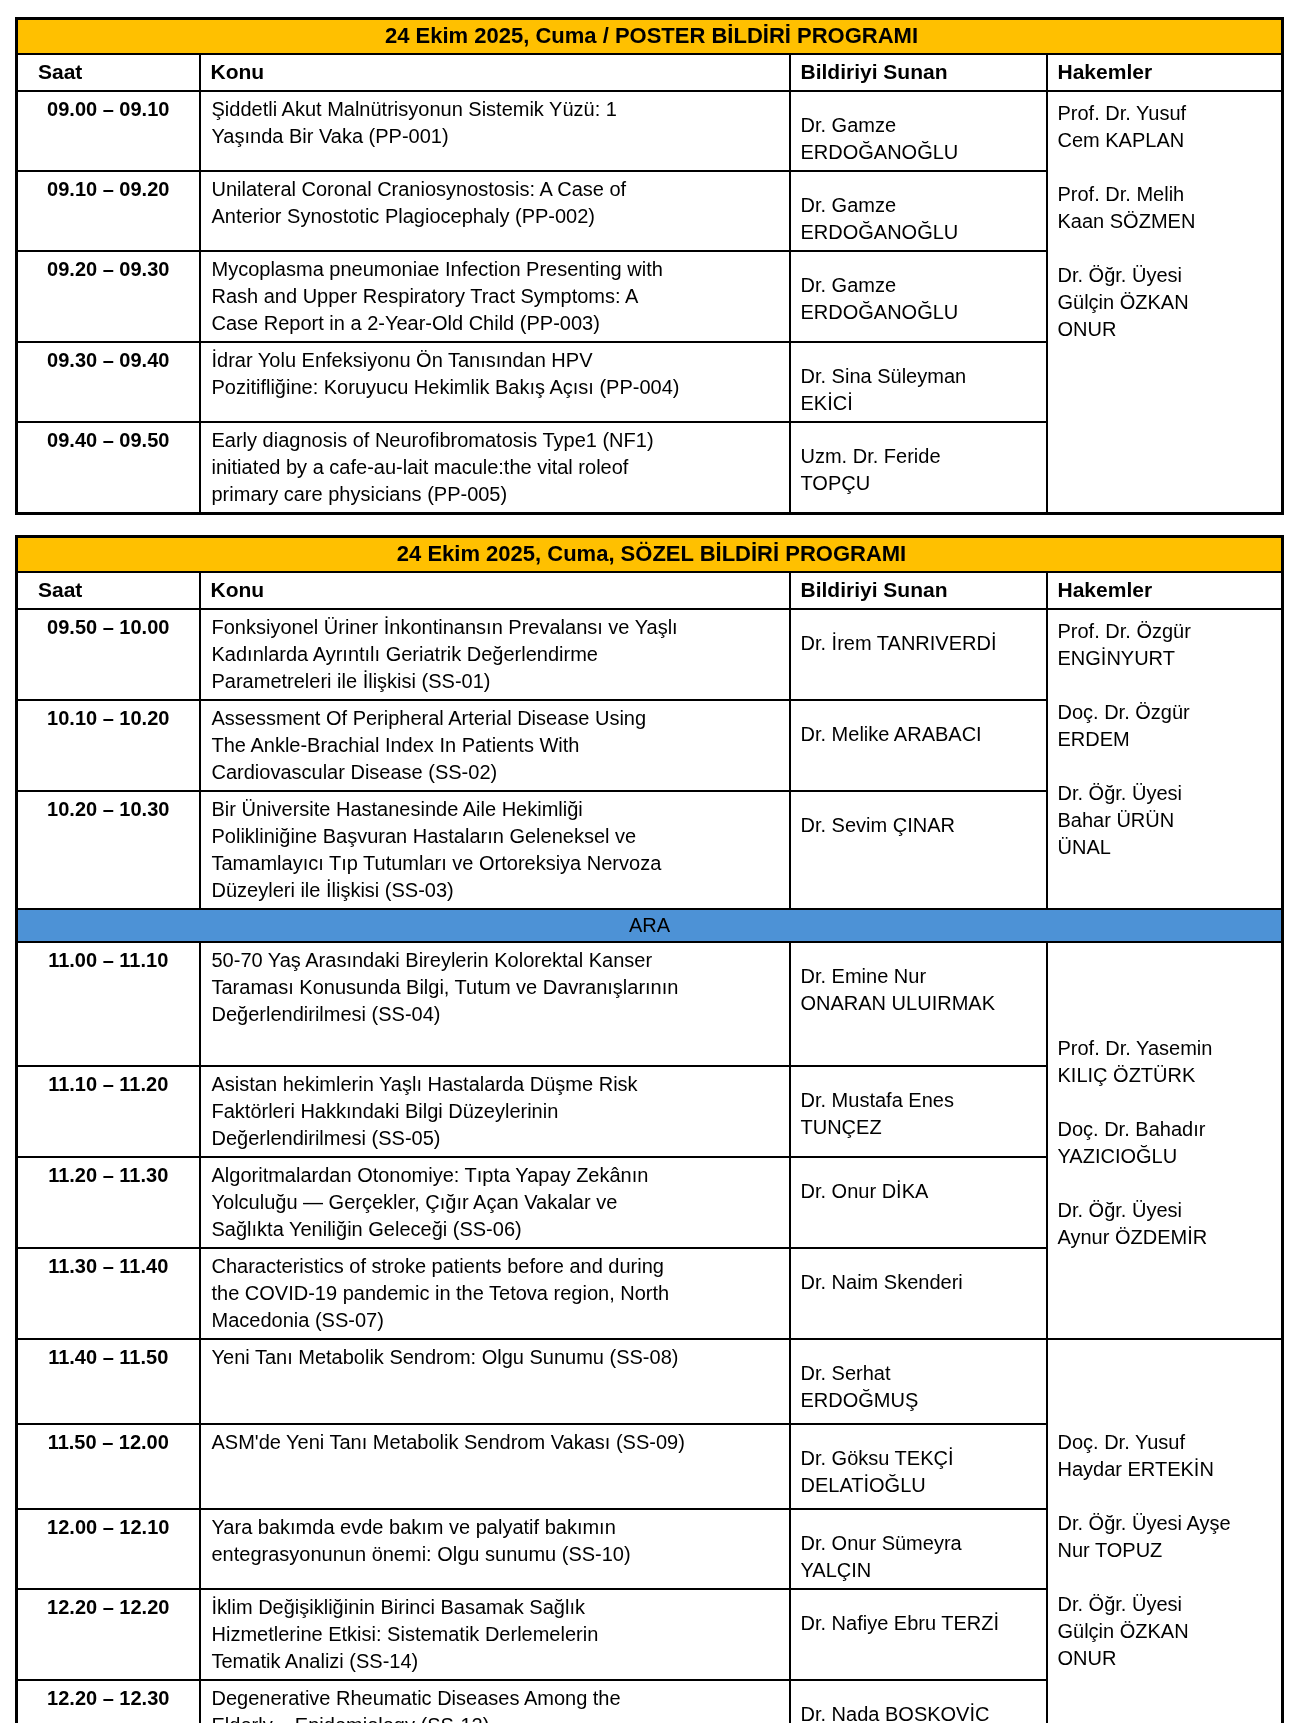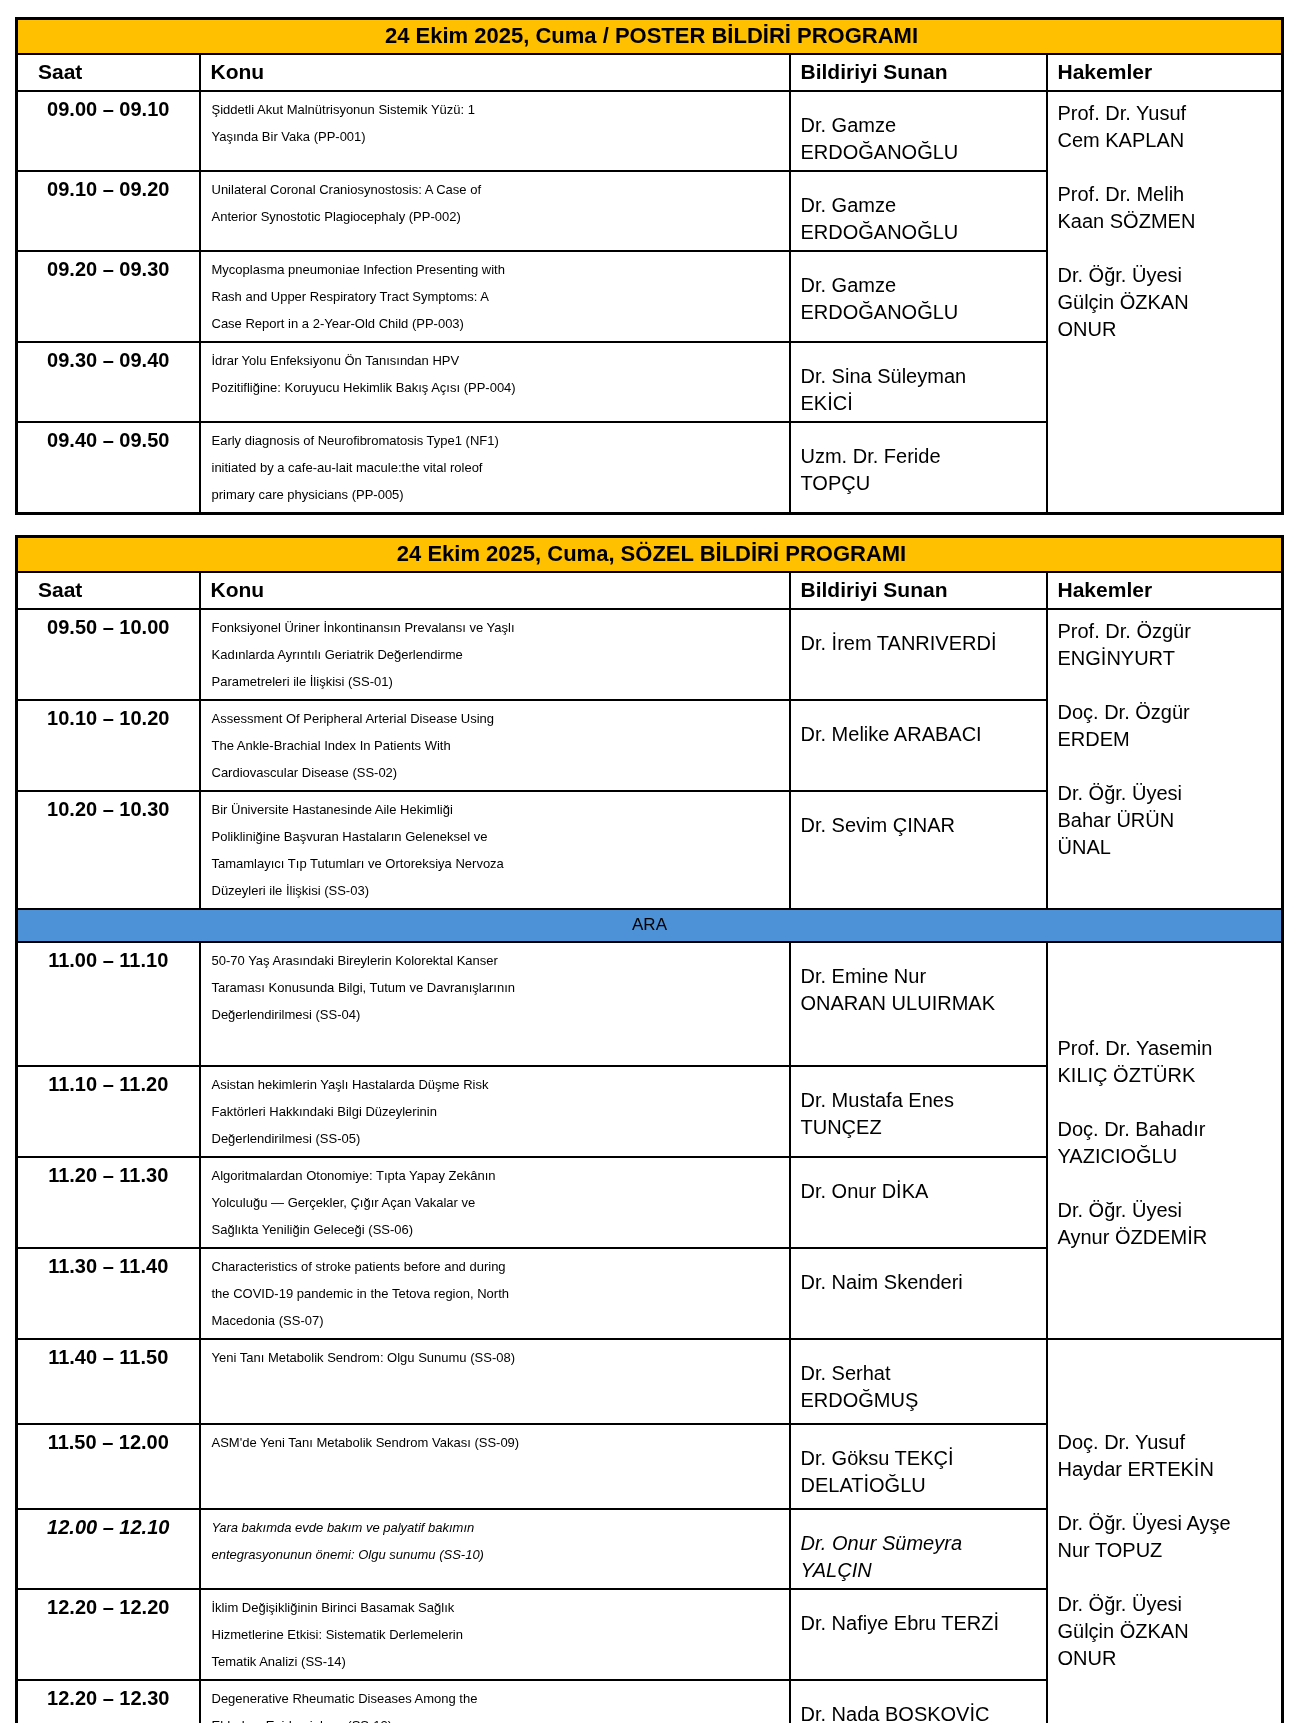--- a/index.html
+++ b/index.html
@@ -62,42 +62,42 @@
   }
   tr.head-row th.saat-h { padding-left: 20px; }
   td.time {
     font-weight: bold;
     font-size: 20px;
     text-align: center;
     padding: 6px 4px 2px 4px;
     white-space: nowrap;
   }
   td.topic {
-    font-size: 13px;
+    font-size: 20px;
     line-height: 27px;
     padding: 4px 8px 4px 11px;
     white-space: pre-line;
   }
   td.presenter {
     font-size: 20px;
     line-height: 27px;
     padding: 20px 6px 4px 10px;
     white-space: pre-line;
   }
   td.referees {
     font-size: 20px;
     line-height: 27px;
     padding: 8px 6px 4px 10px;
     white-space: pre-line;
   }
   td.referees.v-mid { vertical-align: middle; }
   tr.break-row td {
     background: var(--break-bg);
     text-align: center;
-    font-size: 17px;
+    font-size: 20px;
     font-weight: normal;
     padding: 3px 0 4px 0;
     vertical-align: middle;
   }
 </style>
 </head>
 <body>
 
 <div class="page" style="--caption-bg: #FFC000; --break-bg: #4D92D6;">
 
@@ -275,21 +275,21 @@
 Dr. Öğr. Üyesi
 Gülçin ÖZKAN
 ONUR</td>
     </tr>
     <tr style="height:85px;">
       <td class="time">11.50 – 12.00</td>
       <td class="topic">ASM'de Yeni Tanı Metabolik Sendrom Vakası (SS-09)</td>
       <td class="presenter">Dr. Göksu TEKÇİ
 DELATİOĞLU</td>
     </tr>
-    <tr style="height:76px;font-style:italic;">
+    <tr style="height:76px;">
       <td class="time">12.00 – 12.10</td>
       <td class="topic">Yara bakımda evde bakım ve palyatif bakımın
 entegrasyonunun önemi: Olgu sunumu (SS-10)</td>
       <td class="presenter">Dr. Onur Sümeyra
 YALÇIN</td>
     </tr>
     <tr style="height:90px;">
       <td class="time">12.20 – 12.20</td>
       <td class="topic">İklim Değişikliğinin Birinci Basamak Sağlık
 Hizmetlerine Etkisi: Sistematik Derlemelerin

